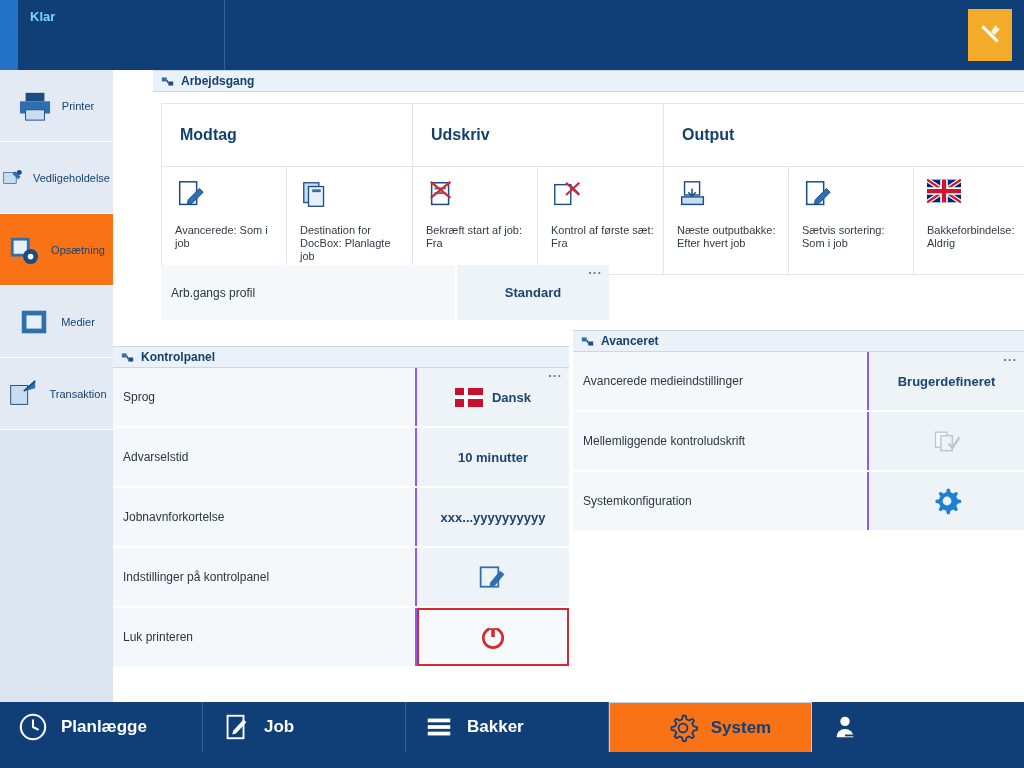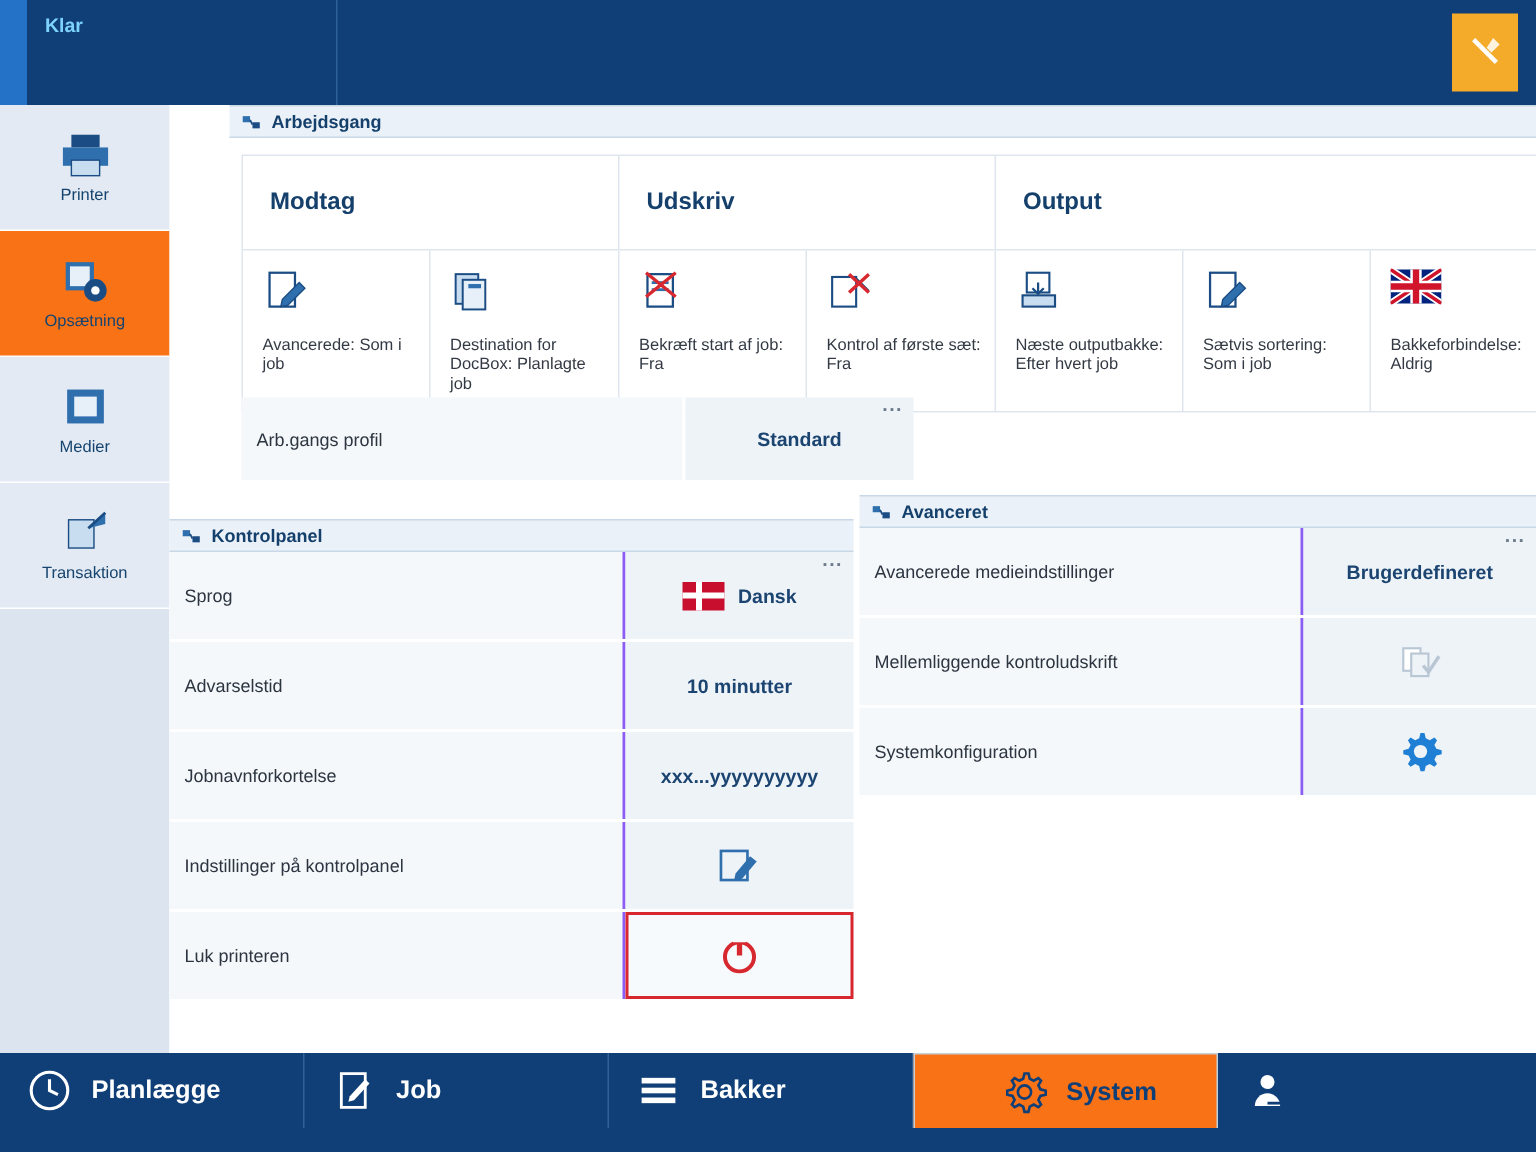--- a/index.html
+++ b/index.html
@@ -40,24 +40,24 @@
     display: flex; align-items: center; justify-content: center;
   }
 
   
   .leftnav {
     position: absolute; left: 0; top: 70px; width: 113px; height: 632px;
     background: #dce5ef;
   }
   .nav-item {
     position: relative;
-    width: 113px; height: 84px;
+    width: 113px; height: 72px;
     background: #e3eaf3;
     border-bottom: 1px solid #ffffff;
-    display: flex; flex-direction: column;
+    display: flex; flex-direction: row;
     align-items: center; justify-content: center;
     gap: 5px;
   }
   .nav-item.selected { background: #f97316; }
   .nav-item .nav-label {
     font-size: 11px; color: #16446f; text-align: center;
     line-height: 12px; padding: 0 3px;
   }
   .nav-icon { width: 38px; height: 32px; display: block; }
 
@@ -217,20 +217,28 @@
 
     <div class="nav-item">
       <svg class="nav-icon" viewBox="0 0 40 34">
         <rect x="10" y="3" width="20" height="9" fill="#1b4d84"></rect>
         <rect x="4" y="12" width="32" height="13" fill="#2f6fae"></rect>
         <rect x="10" y="21" width="20" height="11" fill="#c9ddf0" stroke="#1b4d84"></rect>
       </svg>
       <div class="nav-label">Printer</div>
     </div>
 
+    <div class="nav-item">
+      <svg class="nav-icon" viewBox="0 0 40 34">
+        <rect x="6" y="8" width="20" height="18" fill="#c9ddf0" stroke="#1b4d84"></rect>
+        <path d="M24 6 L33 15 L29 19 L20 10 Z" fill="#2f6fae"></path>
+        <circle cx="31" cy="8" r="4" fill="#1b4d84"></circle>
+      </svg>
+      <div class="nav-label">Vedligeholdelse</div>
+    </div>
 
     <div class="nav-item selected">
       <svg class="nav-icon" viewBox="0 0 40 34">
         <rect x="6" y="4" width="20" height="20" fill="#2f6fae"></rect>
         <rect x="9" y="7" width="14" height="14" fill="#e7f0f9"></rect>
         <circle cx="27" cy="24" r="8" fill="#1b4d84"></circle>
         <circle cx="27" cy="24" r="3" fill="#ffffff"></circle>
       </svg>
       <div class="nav-label">Opsætning</div>
     </div>

